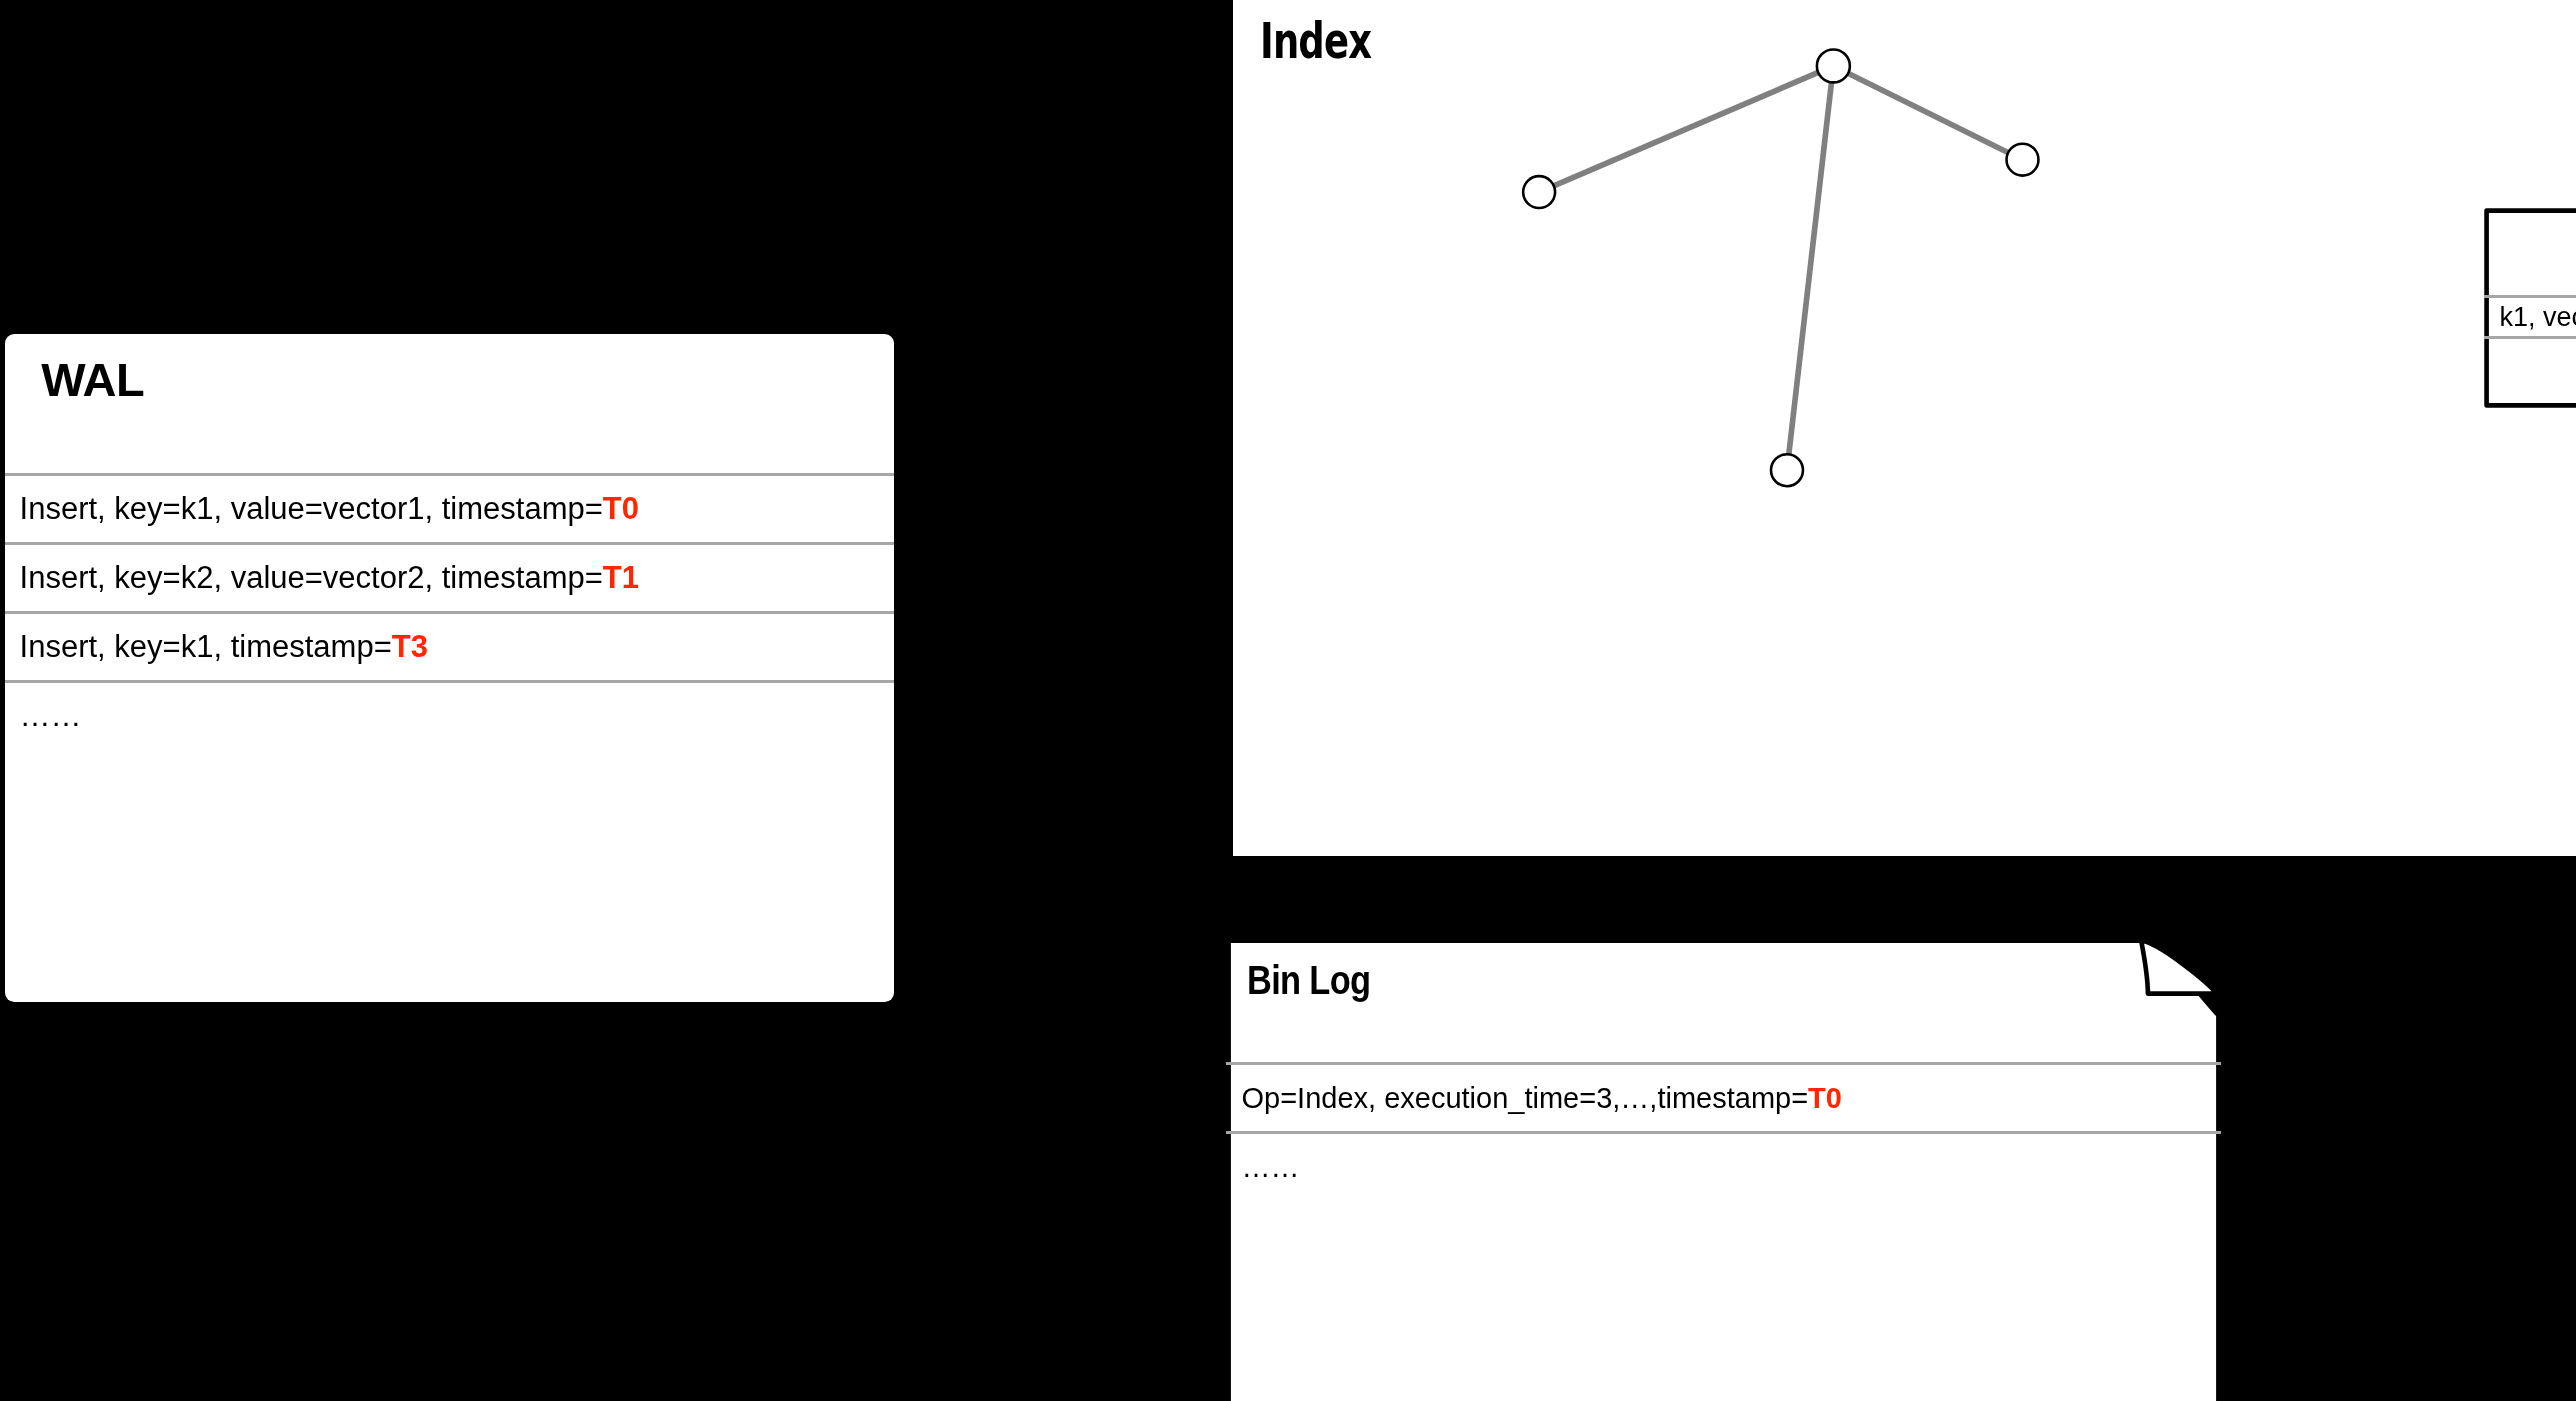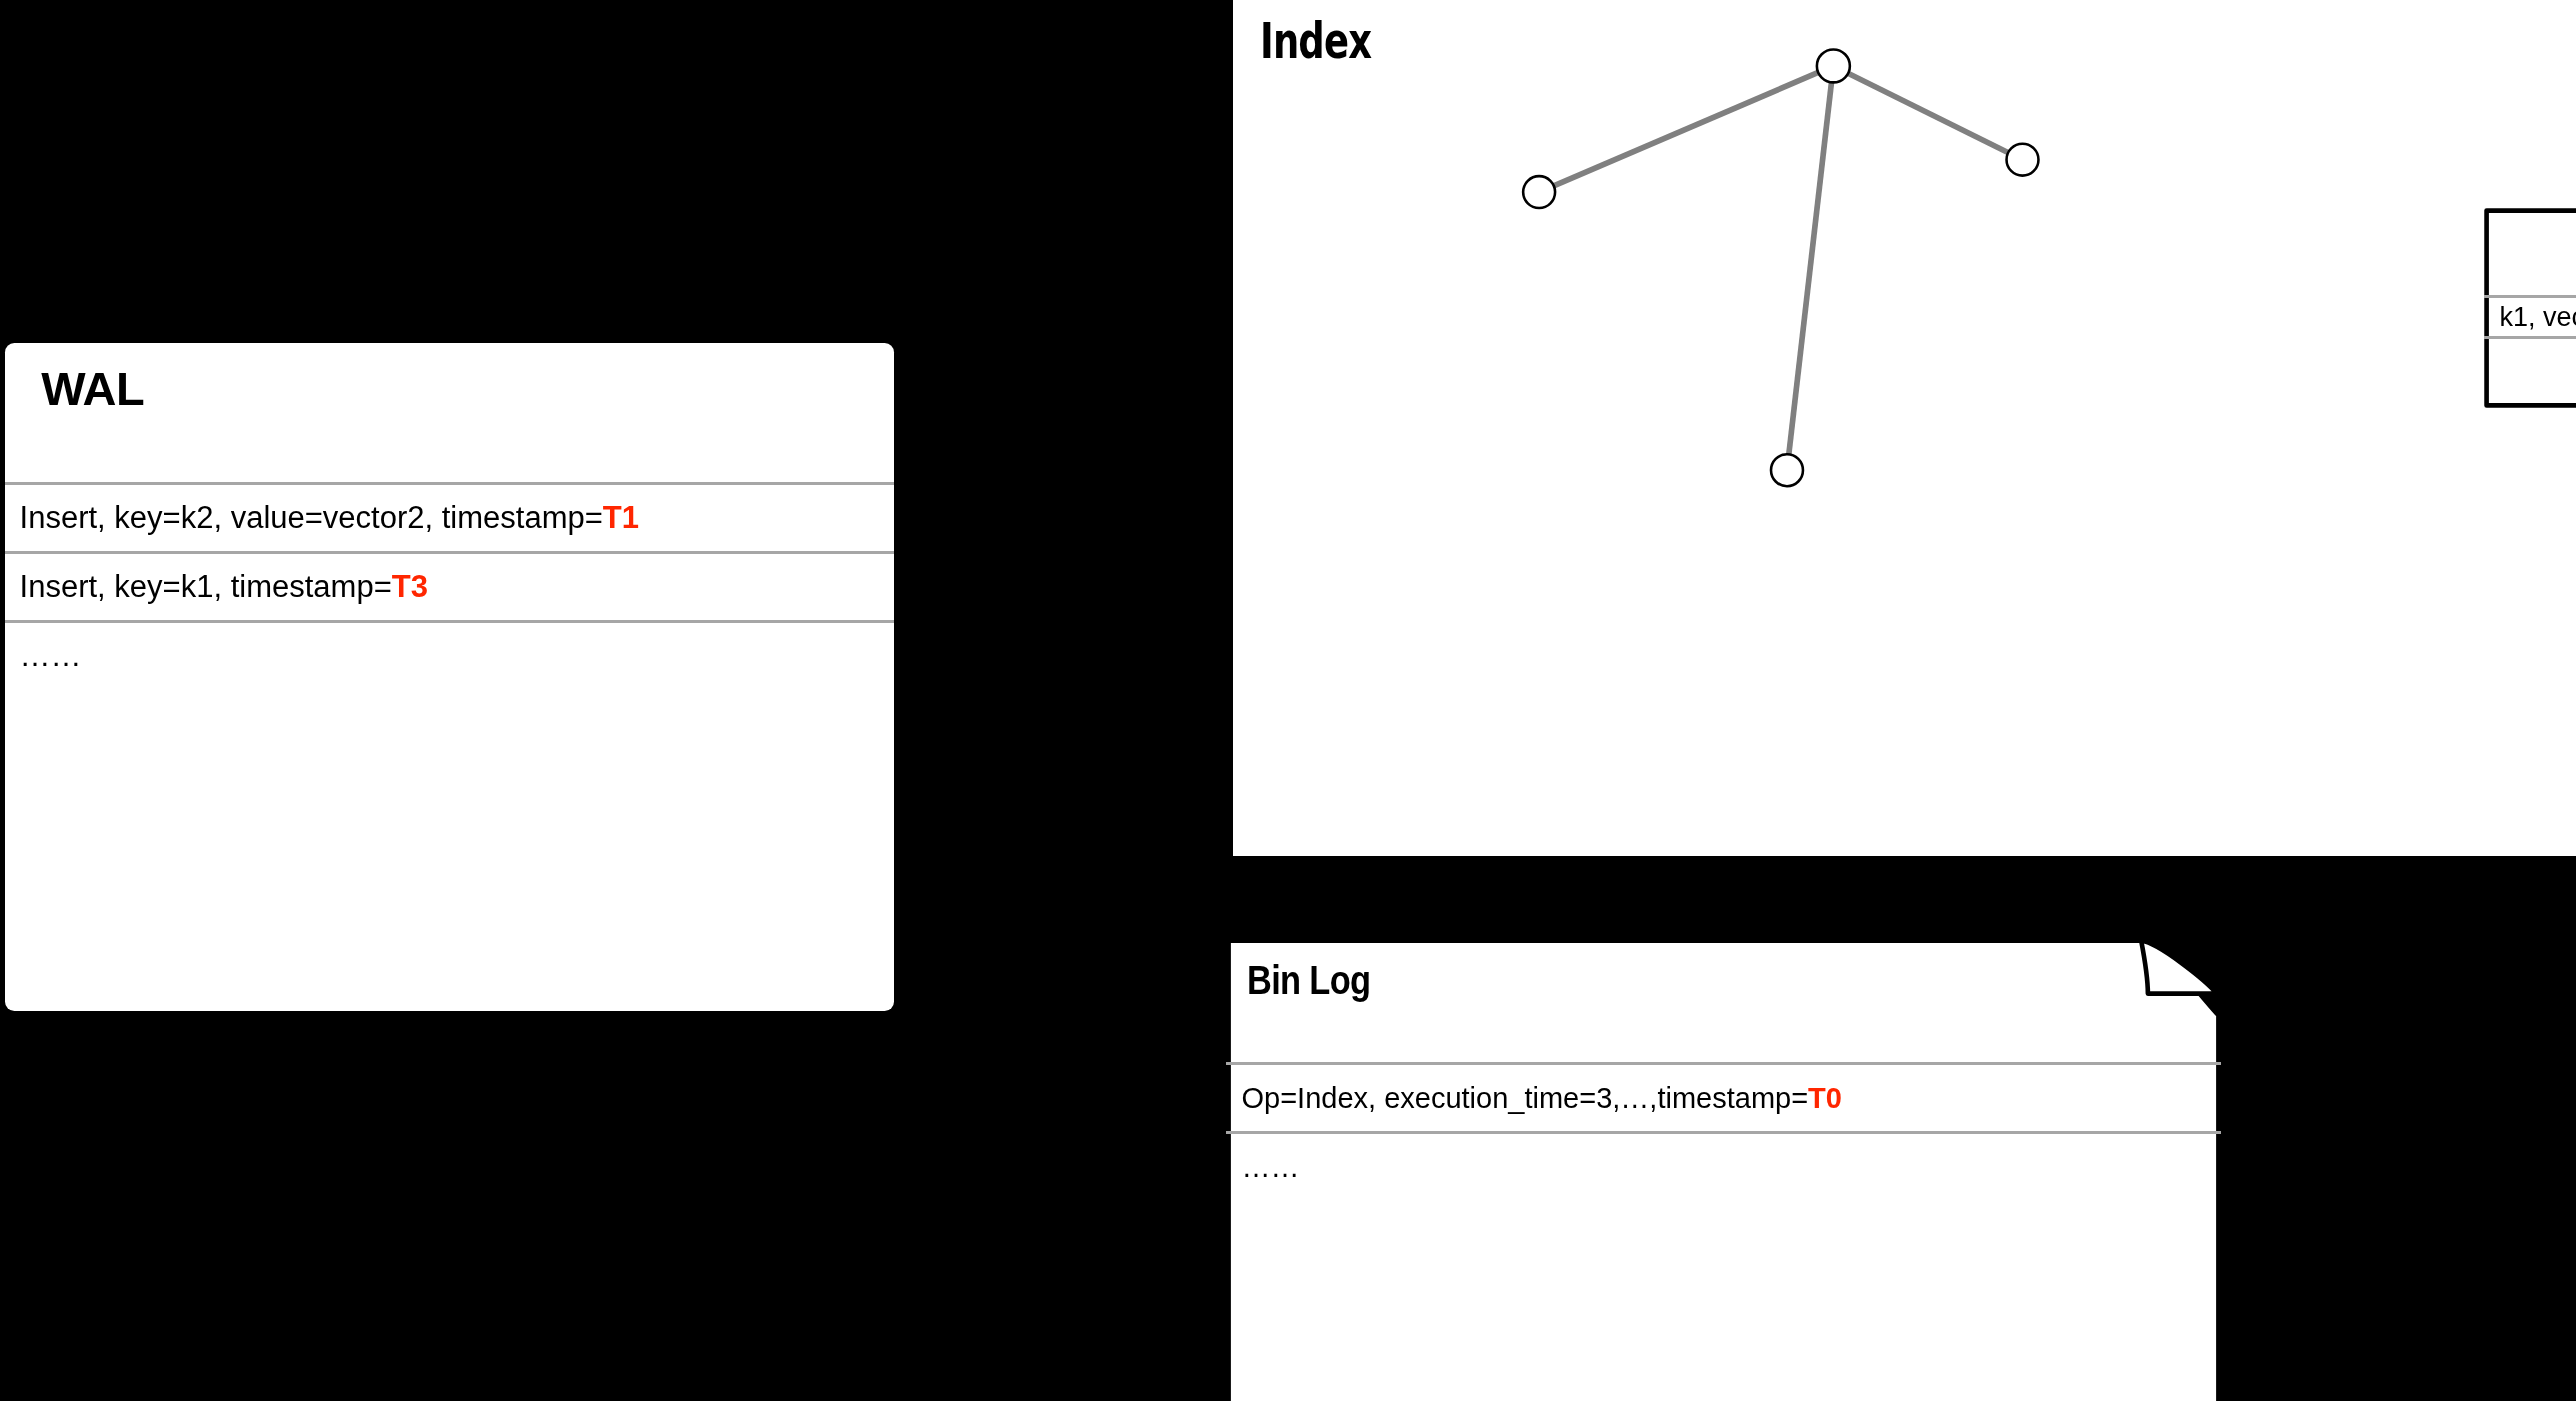--- a/index.html
+++ b/index.html
@@ -2,21 +2,21 @@
 <html style="font-size:8.2px"><head>
 <meta charset="utf-8">
 <style>
   html,body{margin:0;padding:0;background:#000;}
   body{width:2817px;height:1402px;position:relative;overflow:hidden;
        font-family:"Liberation Sans","DejaVu Sans",sans-serif;}
 
   .panel{position:absolute;background:#fff;box-sizing:border-box;}
 
   
-  #wal-card{left:5.2px;top:343px;width:889px;height:668px;border-radius:9.3px;overflow:hidden;}
+  #wal-card{left:5.2px;top:334px;width:889px;height:668px;border-radius:9.3px;overflow:hidden;}
   #wal-title{position:absolute;left:36px;top:21.6px;font-size:47px;font-weight:bold;
              letter-spacing:-0.5px;color:#000;line-height:1;}
   .wal-rows{position:absolute;left:0;top:139px;width:100%;}
   .wal-row{position:relative;height:69px;border-top:3.6px solid #a6a6a6;box-sizing:border-box;}
   .wal-row .txt{position:absolute;left:14.4px;top:50%;transform:translateY(-50%);
                 font-size:31px;white-space:nowrap;color:#000;}
 
   
   #index-panel{left:1233px;top:0;width:1579px;height:856px;}
   #index-title{position:absolute;left:27px;top:15.5px;font-size:50px;font-weight:bold;
@@ -51,20 +51,23 @@
   #doc-binlog .rows{top:124px;}
   #doc-binlog .row{height:69px;}
   #doc-binlog .row .txt{font-size:29px;}
 </style>
 </head>
 <body style="background: rgb(0, 0, 0);">
 
 <div class="panel" id="wal-card">
   <div id="wal-title">WAL</div>
   <div class="wal-rows">
+      <div class="wal-row">
+        <div class="txt left"><span>Insert, key=k1, value=vector1, timestamp=</span><span class="ts">T0</span></div>
+      </div>
       <div class="wal-row">
         <div class="txt left"><span>Insert, key=k2, value=vector2, timestamp=</span><span class="ts">T1</span></div>
       </div>
       <div class="wal-row">
         <div class="txt left"><span>Insert, key=k1, timestamp=</span><span class="ts">T3</span></div>
       </div>
       <div class="wal-row">
         <div class="txt left"><span>……</span></div>
       </div>
     </div>

